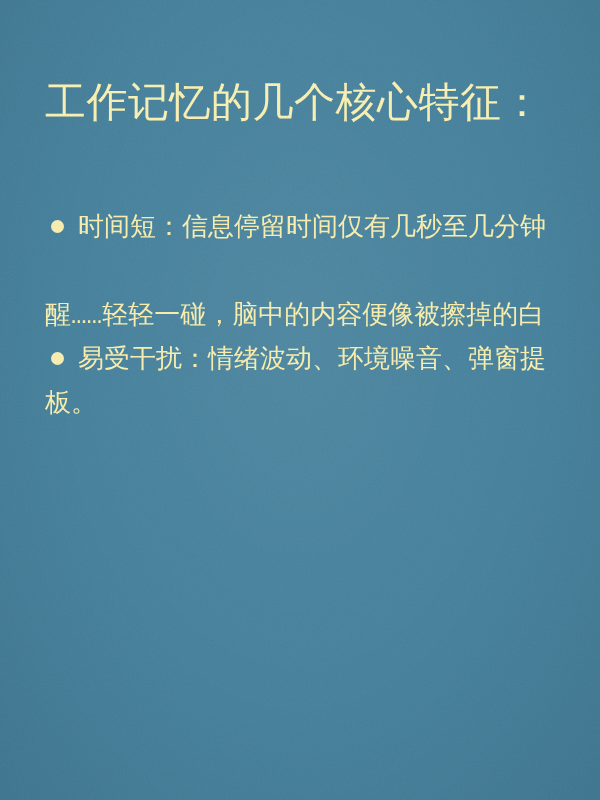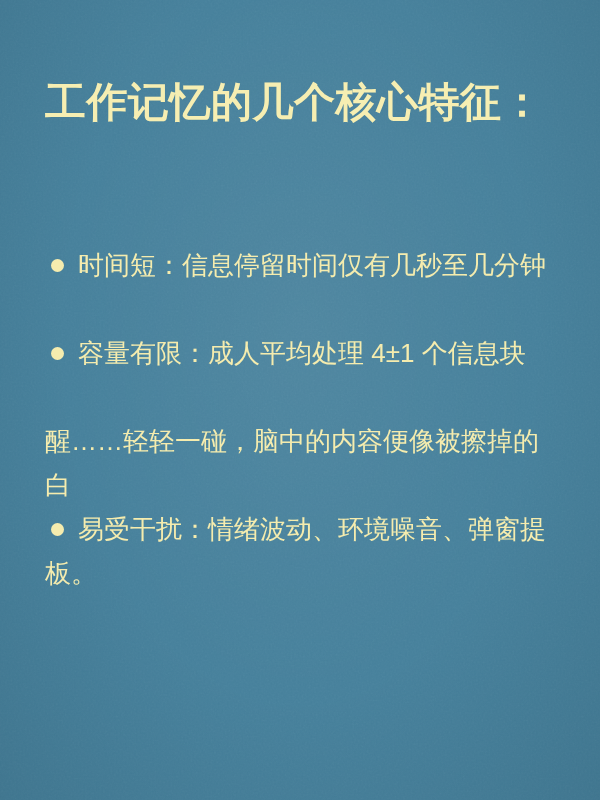--- a/index.html
+++ b/index.html
@@ -35,27 +35,28 @@
   .poster {
     position: absolute;
     inset: 0;
     padding: 60px 45px 0 45px;
     box-sizing: border-box;
   }
   .title {
     margin: 17px 0 0 0;
     font-size: 41px;
     line-height: 50px;
-    font-weight: 700;
+    font-weight: 400;
     color: #f6eeb2;
     letter-spacing: 0.5px;
     text-shadow: 0 0 1px rgba(0,0,0,0.06);
   }
   .bullets {
-    margin-top: 116px;
+    margin-top: 79px;
+    font-family: Liberation Mono, monospace;
   }
   .bullet {
     margin: 0 0 44px 0;
     font-size: 26px;
     line-height: 44px;
     color: #f5ecae;
     letter-spacing: 0px;
   }
   .bullet:last-child {
     margin-bottom: 0;
@@ -91,25 +92,20 @@
   <h1 class="title">工作记忆的几个核心特征：</h1>
 
   <div class="bullets">
 
     <p class="bullet">
       <span class="line">
         <span class="dot"></span><span>时间短：信息停留时间仅有几秒至几分钟</span>
       </span>
     </p>
 
-    <p class="bullet">
-      <span class="line">
-        <span class="dot"></span><span>容量有限：成人平均处理 4±1 个信息块</span>
-      </span>
-    </p>
 
     <p class="bullet">
       <span class="line">醒……轻轻一碰，脑中的内容便像被擦掉的白</span>
       <span class="line">
         <span class="dot"></span><span>易受干扰：情绪波动、环境噪音、弹窗提</span>
       </span>
       <span class="line">板。</span>
     </p>
 
   </div>

